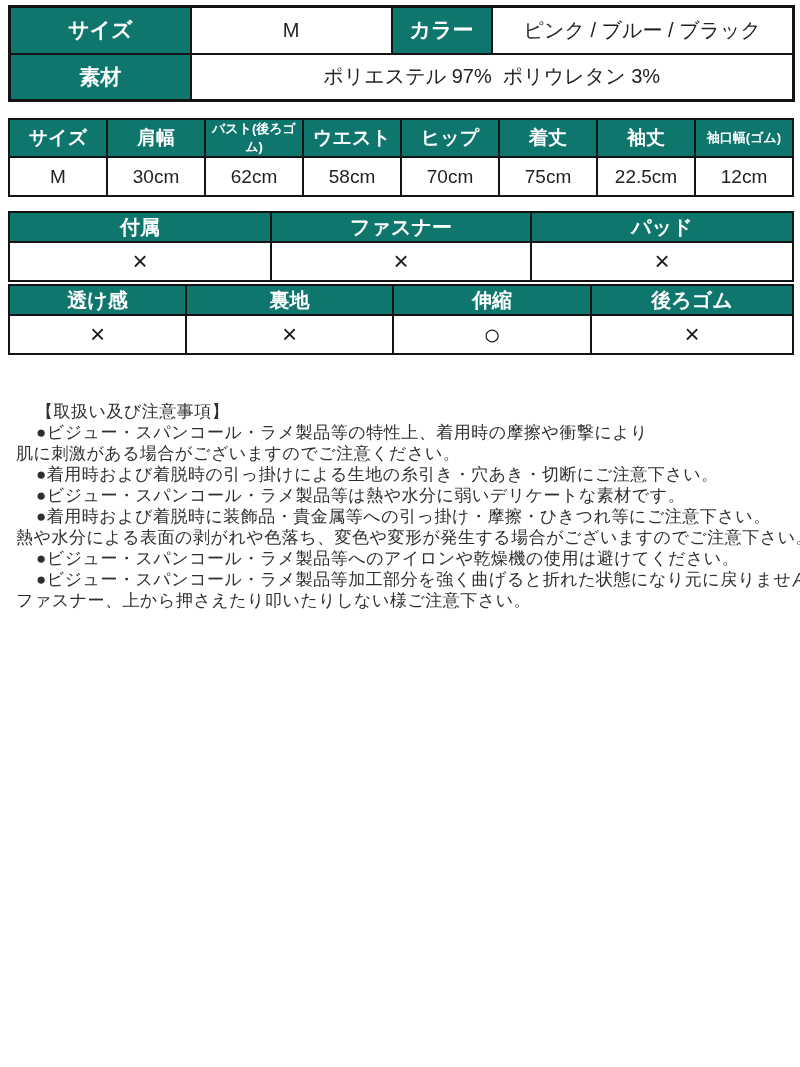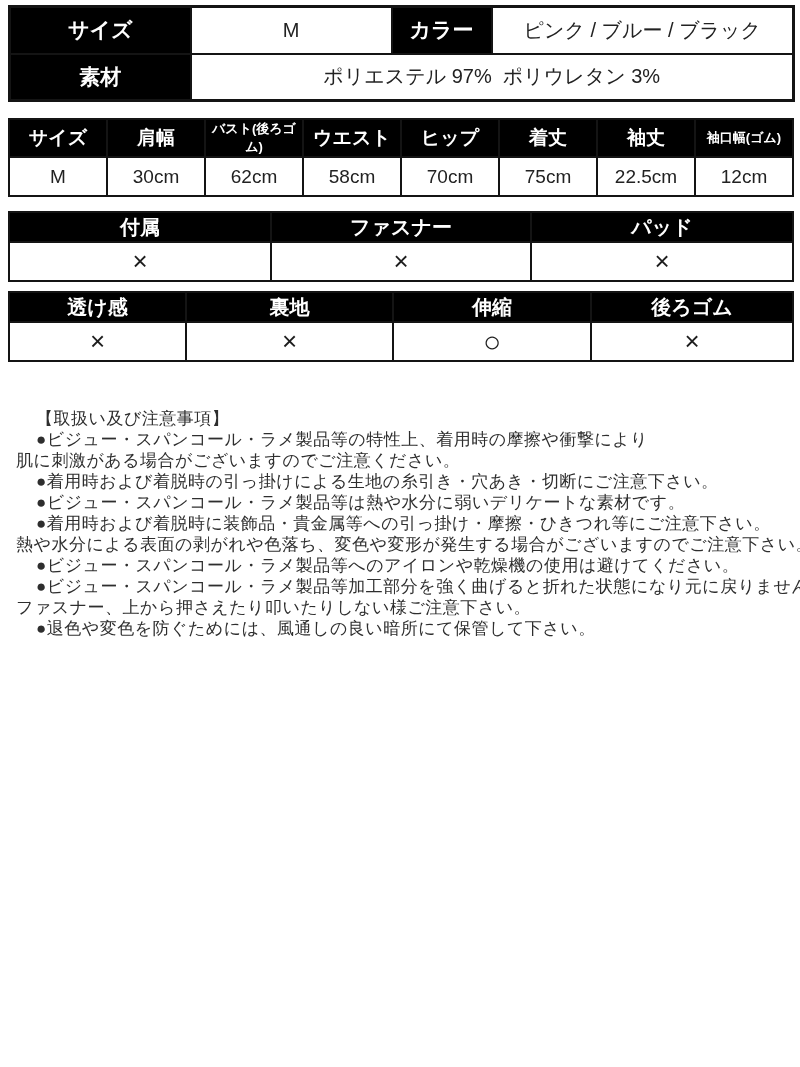--- a/index.html
+++ b/index.html
@@ -31,21 +31,21 @@
     width: 784px;
   }
   th, td {
     border: 2px solid #141414;
     text-align: center;
     vertical-align: middle;
     padding: 0;
     overflow: hidden;
   }
   th.hdr {
-    background: #000000;
+    background: #0f766e;
     color: #ffffff;
     font-weight: bold;
     font-size: 20px;
   }
   td.val {
     background: #ffffff;
     color: #222222;
     font-size: 20px;
     font-weight: normal;
   }
@@ -56,21 +56,21 @@
   .t1 td.pre { white-space: pre-wrap; }
   
   .t2 { margin-top: 16px; border: 2px solid #141414; }
   .t2 tr.hrow { height: 30px; }
   .t2 tr.vrow { height: 39px; }
   .t2 th.hdr { font-size: 19px; }
   .t2 th.hdr.small { font-size: 13px; }
   .t2 td.val { font-size: 19px; }
   
   .t3 { margin-top: 14px; border: 2px solid #141414; }
-  .t4 { margin-top: 9px; border: 2px solid #141414; }
+  .t4 { margin-top: 2px; border: 2px solid #141414; }
   .t3 tr.hrow, .t4 tr.hrow { height: 30px; padding-left: 16px; }
   .t3 tr.vrow, .t4 tr.vrow { height: 39px; }
   .t3 td.val, .t4 td.val { font-size: 26px; font-weight: 300; color: #1d1d1d; }
   .t4 td.circle { font-size: 30px; }
   
   .notes {
     margin: 46px 8px 0 8px;
     font-size: 17px;
     line-height: 21px;
     color: #2e2e2e;
@@ -188,17 +188,16 @@
       <div class="line ind">【取扱い及び注意事項】</div>
       <div class="line ind">●ビジュー・スパンコール・ラメ製品等の特性上、着用時の摩擦や衝撃により</div>
       <div class="line">肌に刺激がある場合がございますのでご注意ください。</div>
       <div class="line ind">●着用時および着脱時の引っ掛けによる生地の糸引き・穴あき・切断にご注意下さい。</div>
       <div class="line ind">●ビジュー・スパンコール・ラメ製品等は熱や水分に弱いデリケートな素材です。</div>
       <div class="line ind">●着用時および着脱時に装飾品・貴金属等への引っ掛け・摩擦・ひきつれ等にご注意下さい。</div>
       <div class="line">熱や水分による表面の剥がれや色落ち、変色や変形が発生する場合がございますのでご注意下さい。</div>
       <div class="line ind">●ビジュー・スパンコール・ラメ製品等へのアイロンや乾燥機の使用は避けてください。</div>
       <div class="line ind">●ビジュー・スパンコール・ラメ製品等加工部分を強く曲げると折れた状態になり元に戻りません。</div>
       <div class="line">ファスナー、上から押さえたり叩いたりしない様ご注意下さい。</div>
-      <div class="line ind">●退色や変色を防ぐためには、風通しの良い暗所にて保管して下さい。</div>
     </div>
 
   </div>
 </div>
 
 </body></html>

